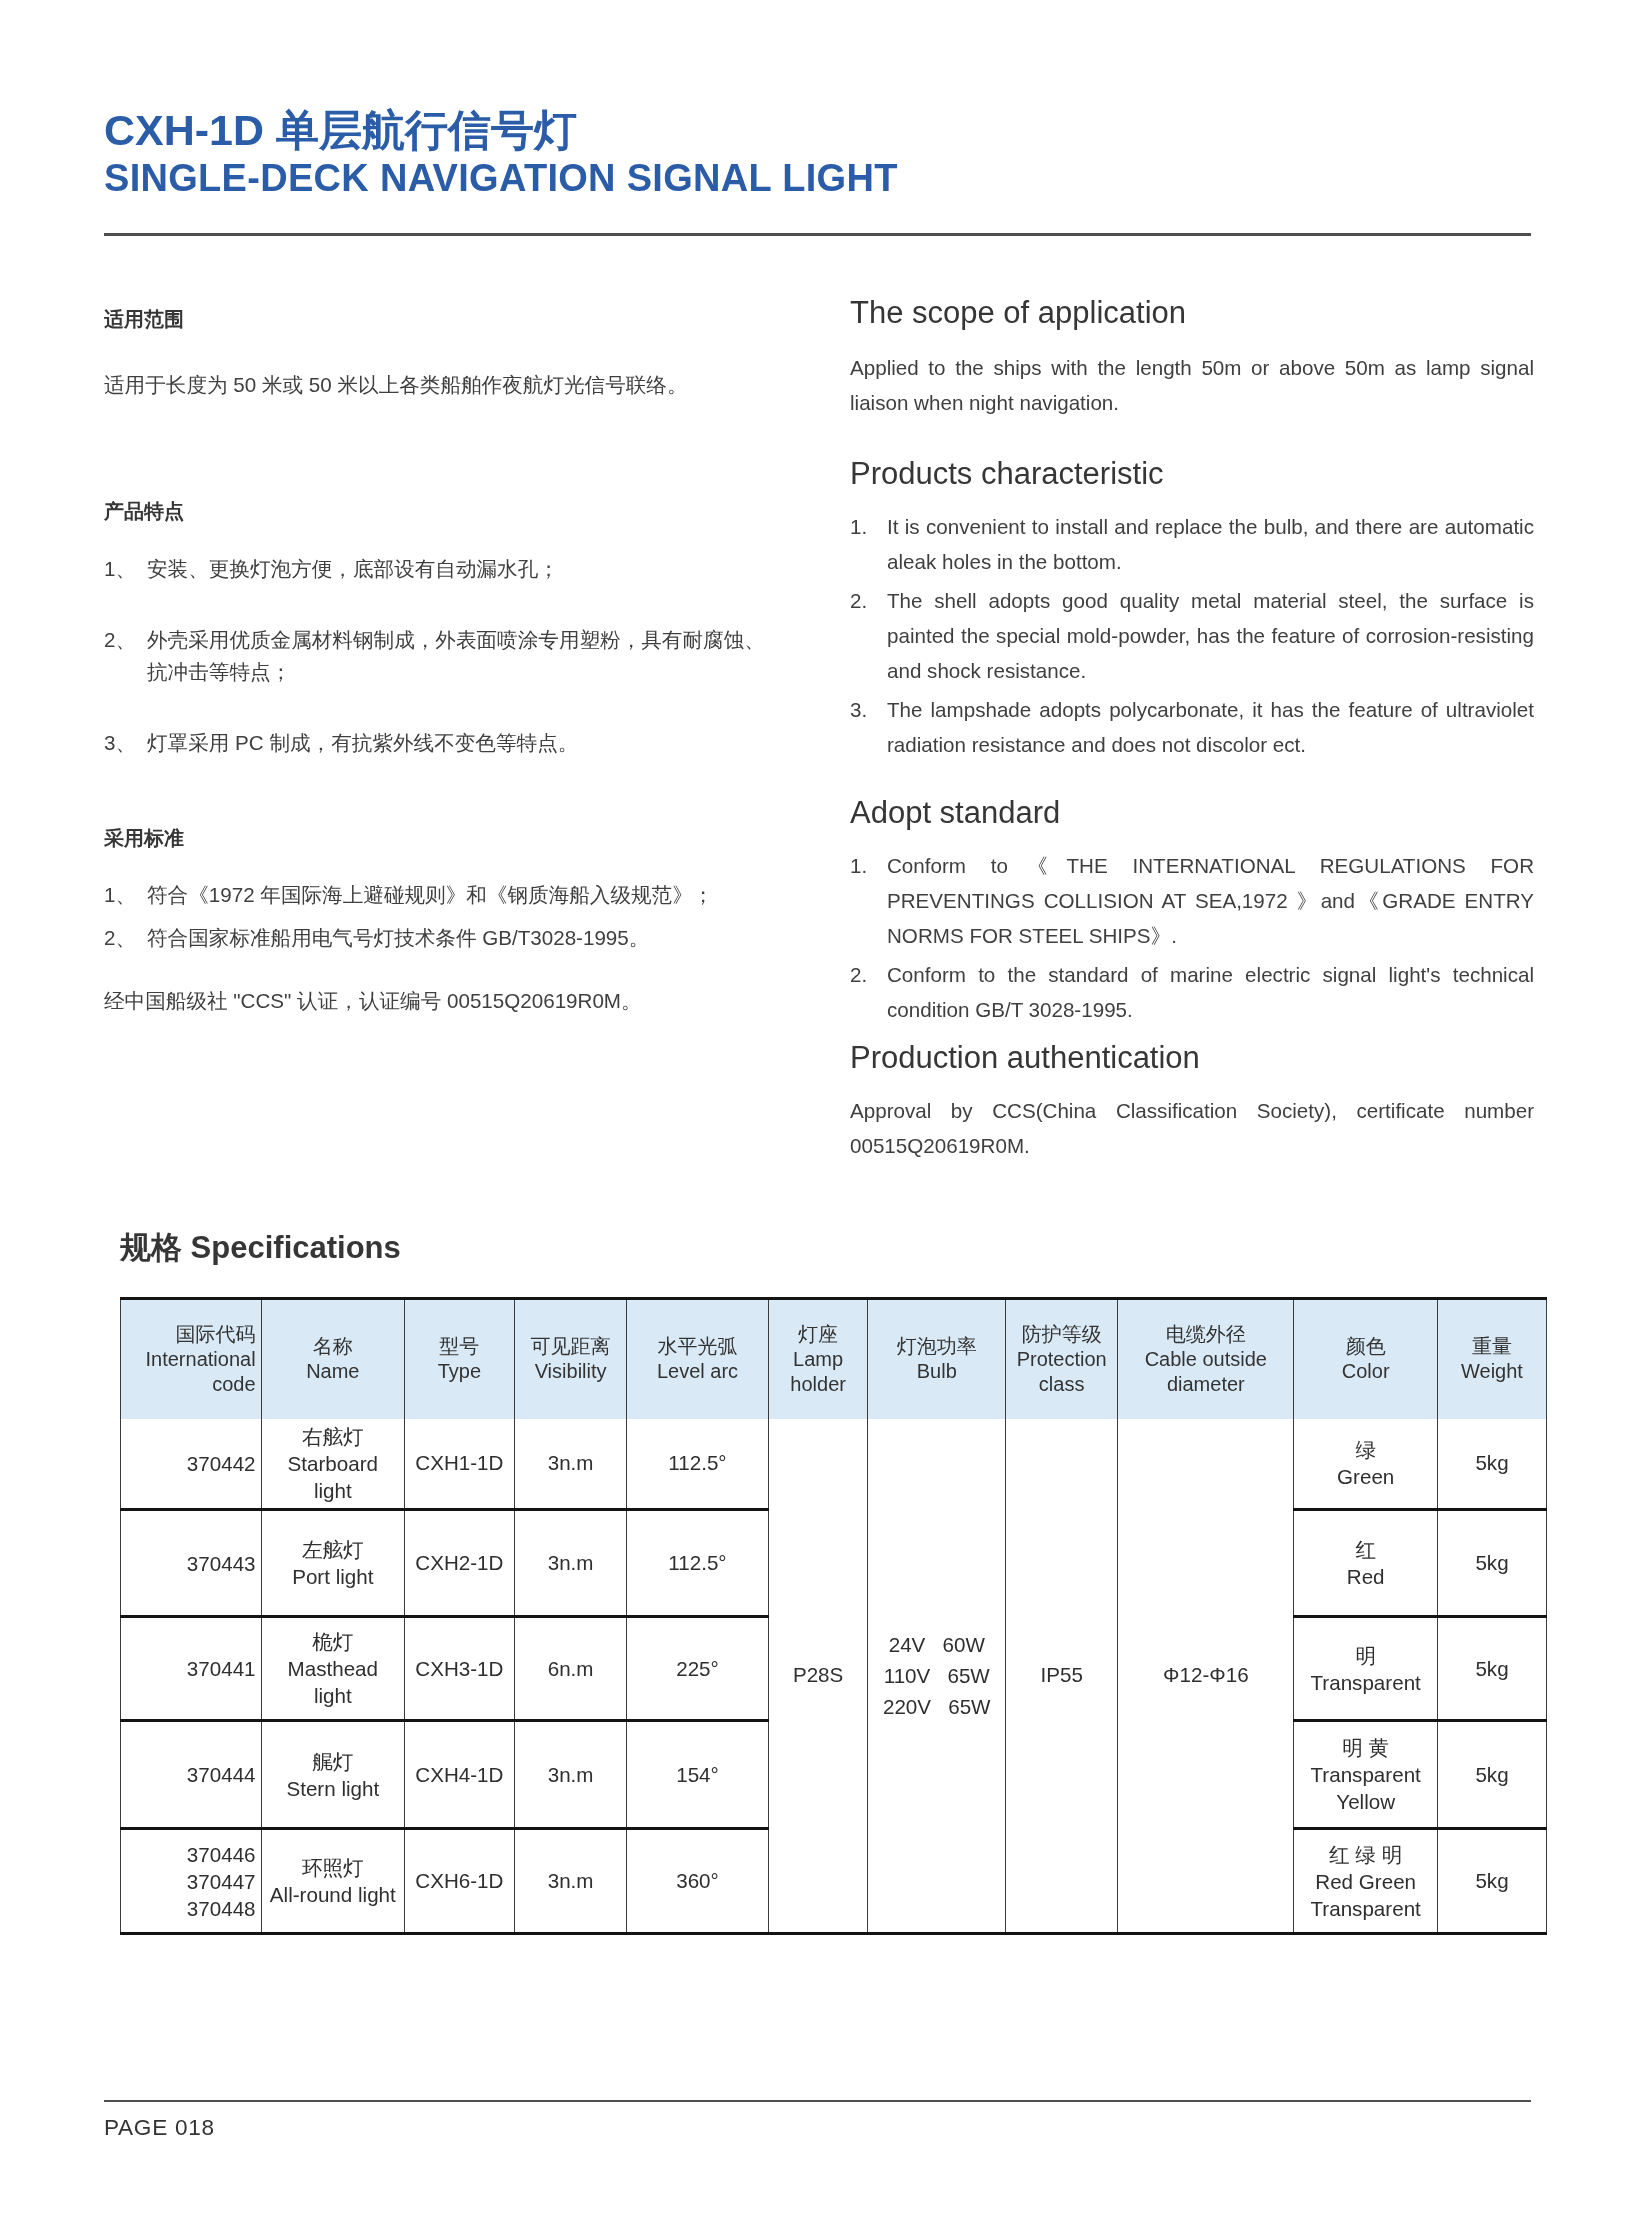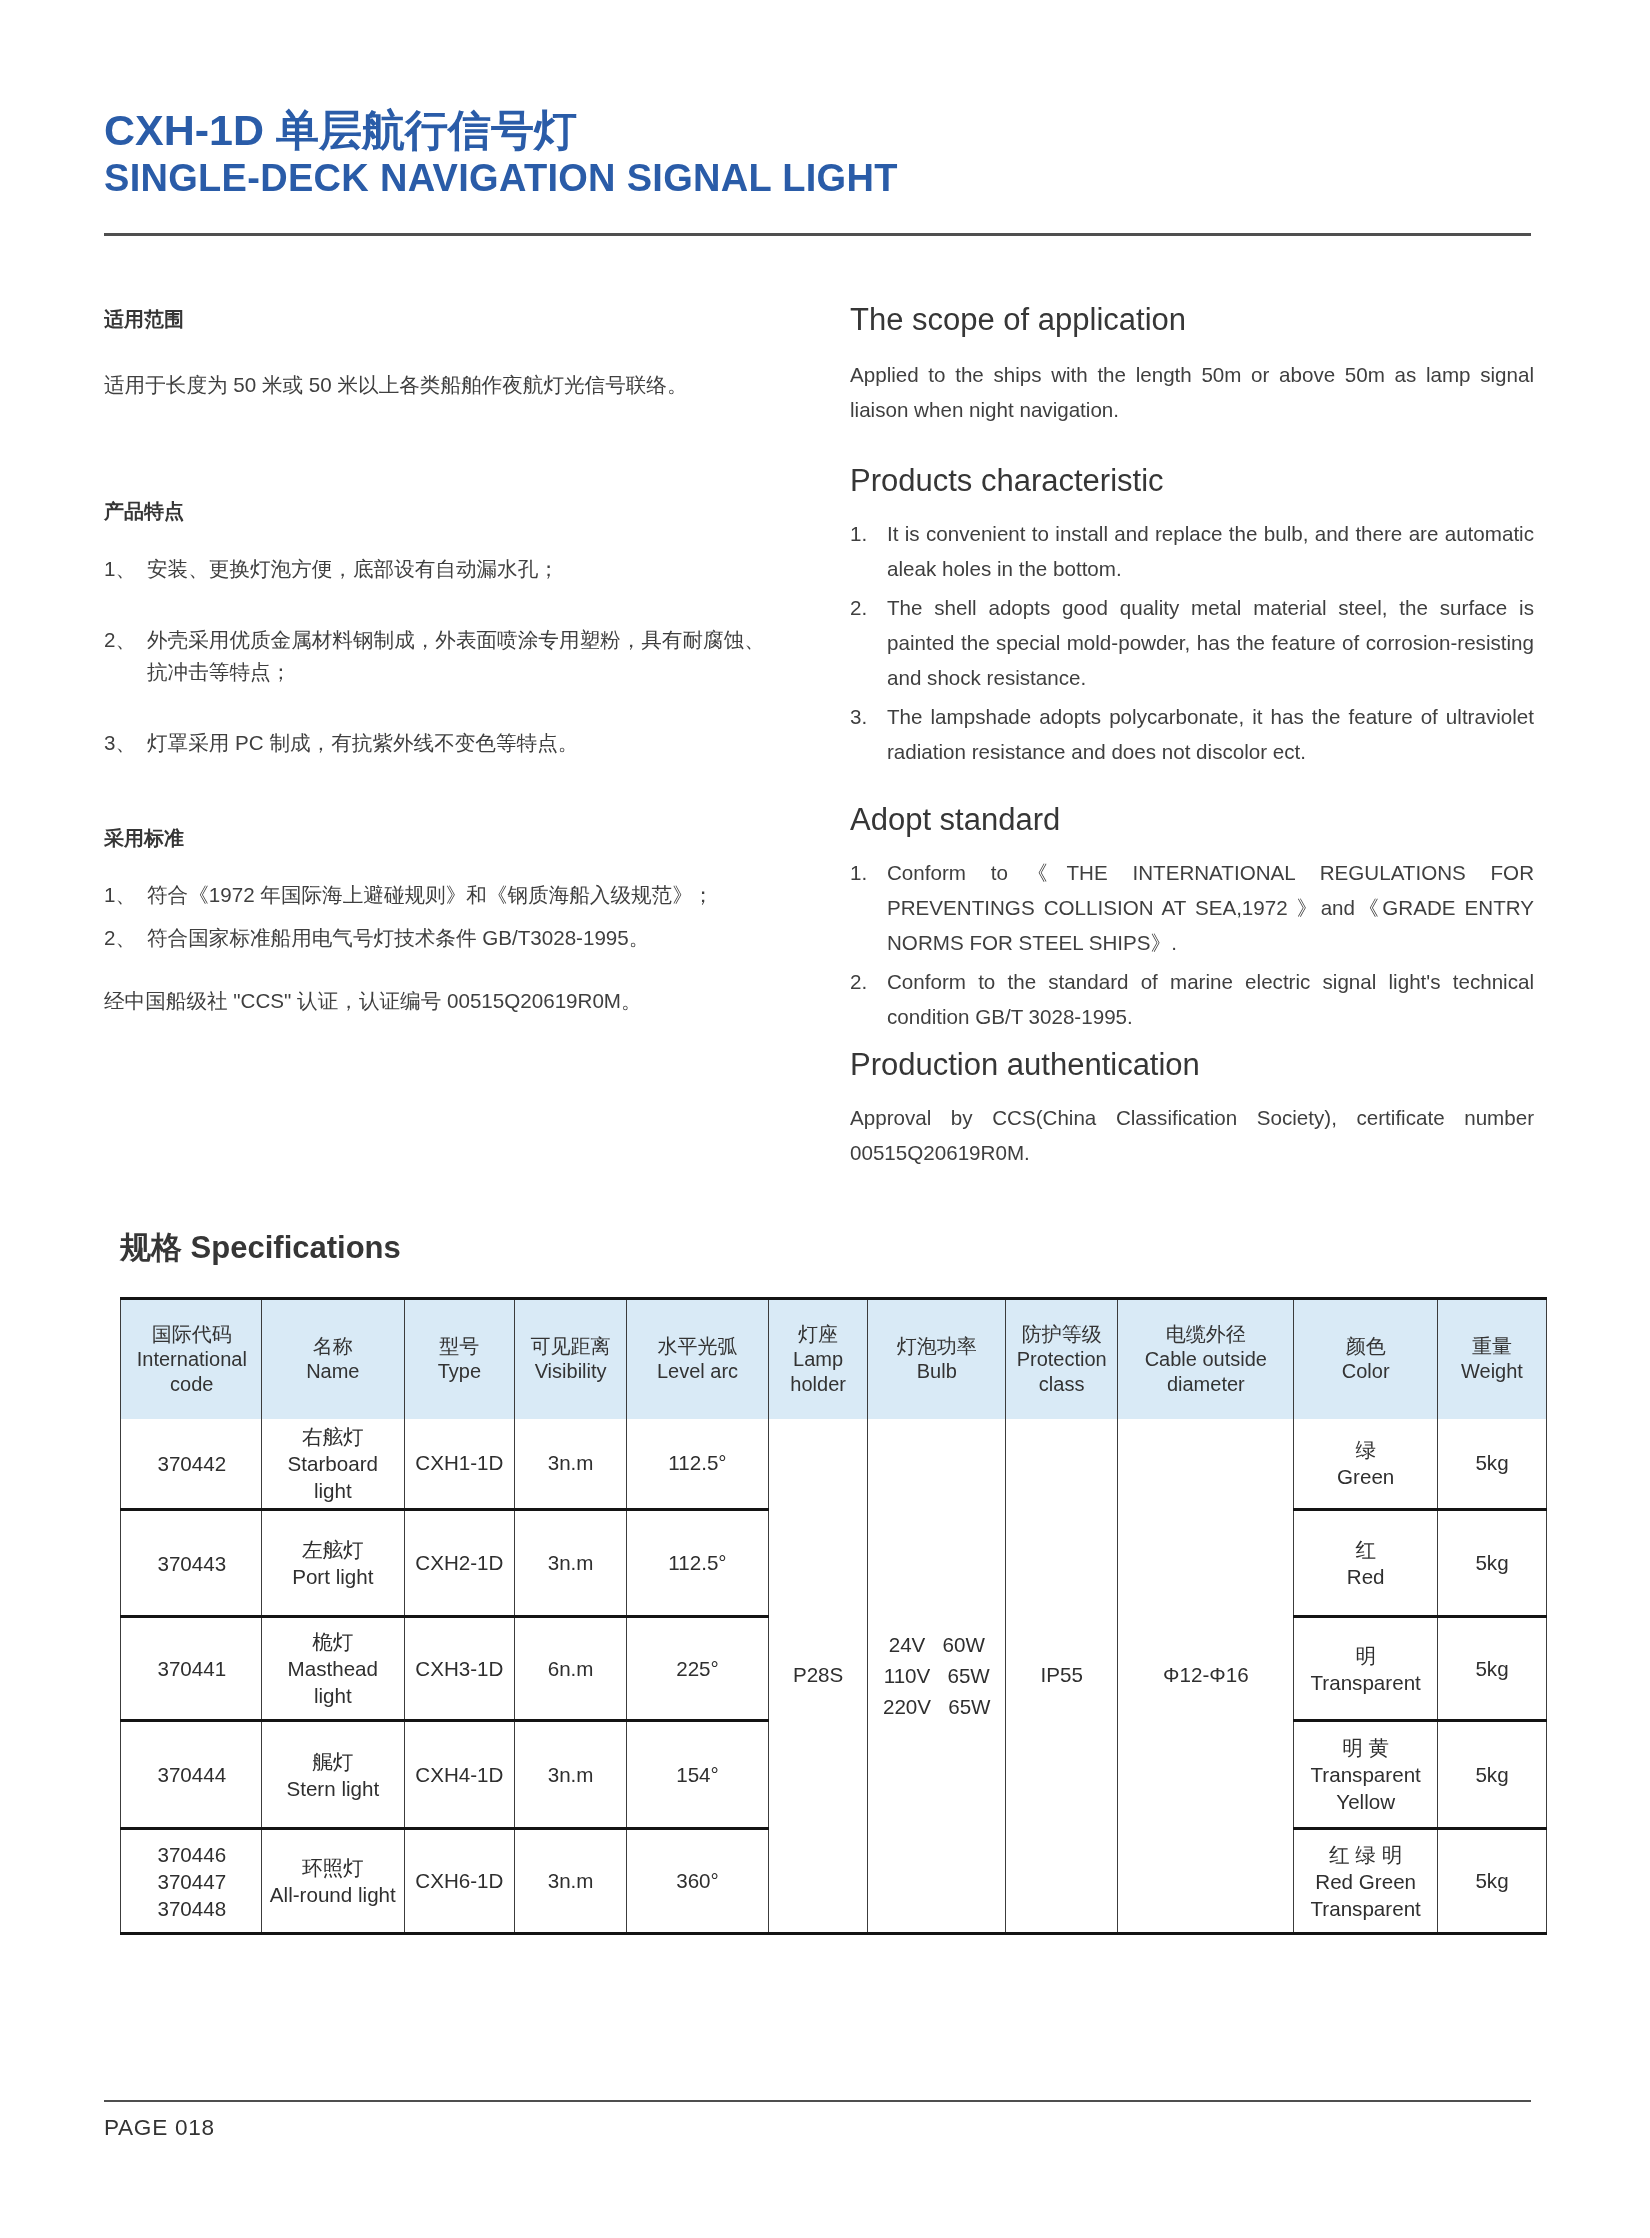--- a/index.html
+++ b/index.html
@@ -7,21 +7,21 @@
     position:relative;width:1650px;height:2239px;background:#ffffff;
     font-family:"Liberation Sans","DejaVu Sans",sans-serif;color:#3f3f3f;overflow:hidden;
   }
   
   .title-block{position:absolute;left:104px;top:106px;width:1427px;}
   .title-cn{font-size:43px;font-weight:700;color:#2a5ca8;line-height:48px;}
   .title-en{font-size:38px;font-weight:700;color:#2a5ca8;line-height:35px;margin-top:6.7px;letter-spacing:0.3px;}
   .divider{position:absolute;left:104px;top:233px;width:1427px;height:2.7px;background:#4f4f4f;}
   
   .col-left{position:absolute;left:104px;top:301px;width:662px;}
-  .col-right{position:absolute;left:850px;top:301px;width:684px;}
+  .col-right{position:absolute;left:850px;top:294px;width:684px;}
   .h-cn{font-size:20px;font-weight:700;color:#363636;line-height:37px;}
   .h-en{font-size:31px;font-weight:400;color:#363636;line-height:37px;}
   .body-cn{font-size:20.6px;line-height:32px;margin-top:31px;color:#3f3f3f;}
   .body-en{font-size:20.6px;line-height:35px;margin-top:18.6px;color:#3f3f3f;text-align:justify;}
   .list{margin-top:22.6px;}
   .li{display:flex;}
   .li .num{flex:0 0 43px;}
   .li .txt{flex:1;}
   .list-cn .li{font-size:20.6px;line-height:32px;margin-bottom:39px;}
   .list-cn .li:last-child{margin-bottom:0;}
@@ -45,21 +45,21 @@
     font-size:20.6px;color:#2f2f2f;
     border-left:1.3px solid #3c3c3c;border-right:1.3px solid #3c3c3c;
     border-top:3.3px solid #141414;border-bottom:3.3px solid #141414;
   }
   .spec-table th,.spec-table td{
     border-left:1.3px solid #3c3c3c;border-right:1.3px solid #3c3c3c;
     vertical-align:middle;text-align:center;padding:4px 5.3px;font-weight:400;
   }
   .spec-table thead tr{height:120px;}
   .spec-table thead th{background:#d9eaf6;font-size:20px;line-height:25px;color:#333;}
-  .spec-table th.al,.spec-table td.al{text-align:center;padding-left:7px;margin-left:47px;}
+  .spec-table th.al,.spec-table td.al{text-align:right;padding-left:7px;margin-left:47px;}
   .spec-table tbody tr.sep td{border-bottom:3.3px solid #141414;}
   .cell-code{white-space:pre-line;line-height:27px;}
   .cell-name{line-height:27px;}
   .cell-pre{white-space:pre;line-height:31px;}
   .tr-r1{height:91px;}.tr-r2{height:107px;}.tr-r3{height:104px;}.tr-r4{height:108px;}.tr-r5{height:105px;}
   
   .footer{position:absolute;left:104px;top:2100px;width:1427px;border-top:2.7px solid #4f4f4f;}
   .footer-text{font-size:22.6px;color:#333;margin-top:13.3px;letter-spacing:0.7px;}
 </style>
 </head>

